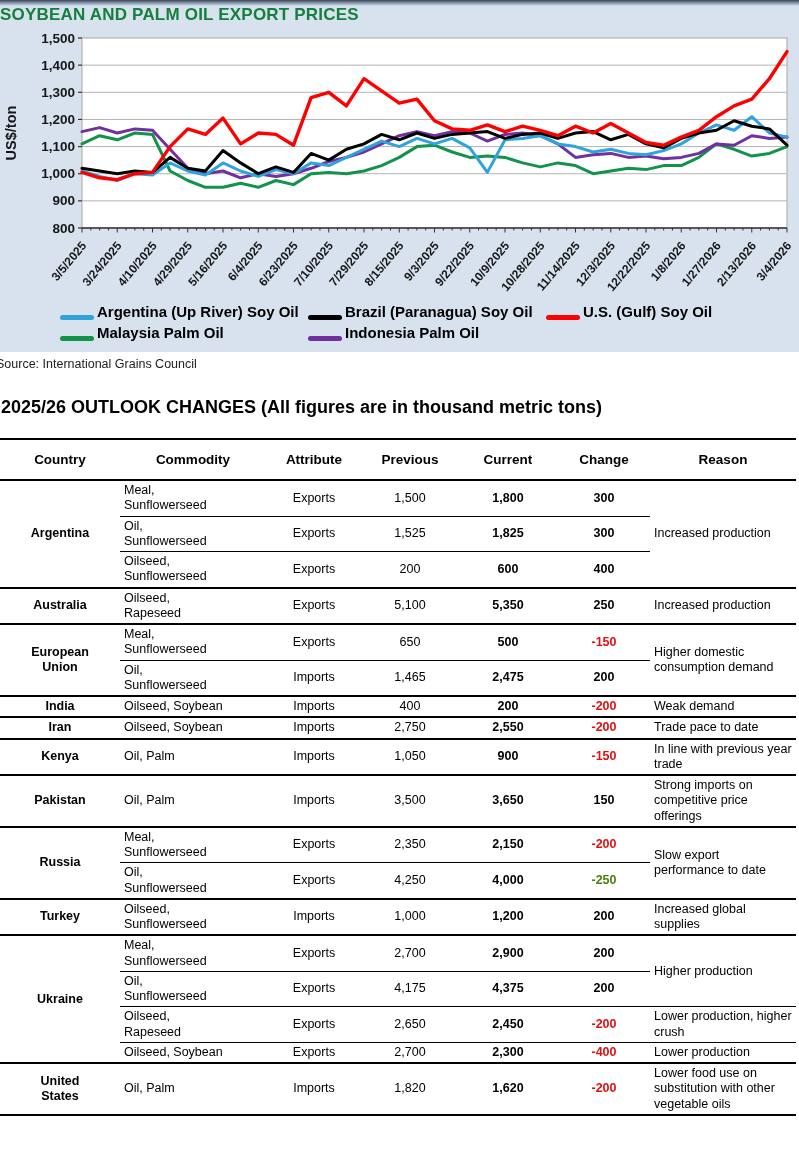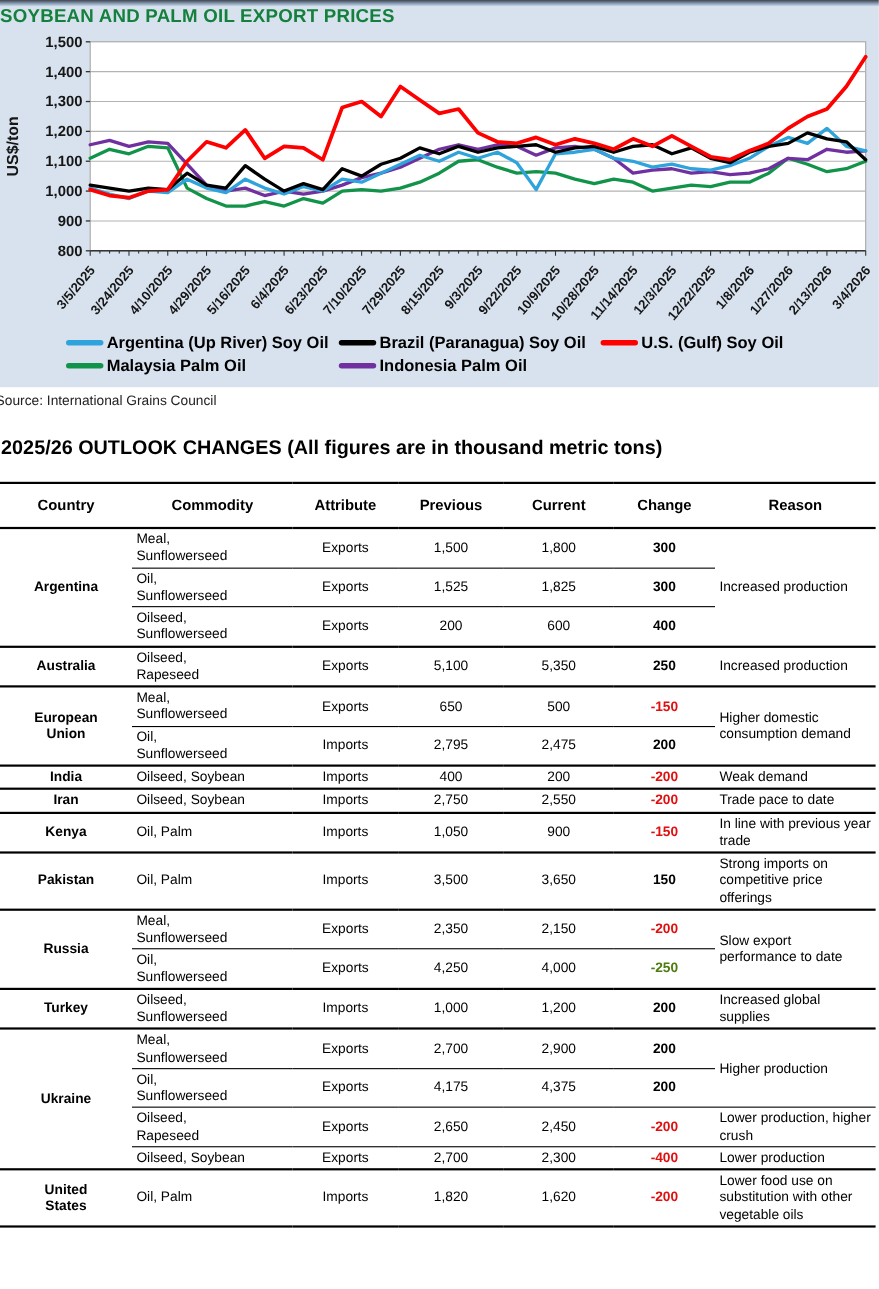--- a/index.html
+++ b/index.html
@@ -28,21 +28,21 @@
     font-size: 17px; font-weight: bold; color: #15803d;
     letter-spacing: 0.2px;
   }
   svg.chart { position: absolute; top: 0; left: 0; }
   .legend {
     position: absolute; left: 60px; top: 303px;
     display: grid;
     grid-template-columns: 248px 238px auto;
     row-gap: 4px;
   }
-  .legend-item { display: flex; align-items: center; font-size: 15px; font-weight: 600; color: #000; }
+  .legend-item { display: flex; align-items: flex-end; font-size: 15px; font-weight: 600; color: #000; }
   .legend-swatch { width: 34px; height: 5px; border-radius: 2.5px; margin-right: 3px; flex: 0 0 auto; }
   
   .source { font-size: 12.5px; color: #222; padding-top: 5px; margin-left: -4px; }
   
   .table-title { font-size: 18px; font-weight: bold; color: #000; margin: 26px 0 0 1px; }
   table.outlook {
     border-collapse: collapse; table-layout: fixed;
     width: 796px; margin-top: 20px;
     border-top: 2px solid #000; border-bottom: 2px solid #000;
     font-size: 12.5px; color: #000;
@@ -55,21 +55,21 @@
   th.h-country, th.h-commodity { text-align: left; padding-left: 6px; }
   th.h-reason { text-align: left; padding-left: 8px; }
   table.outlook td {
     padding: 2px 4px; vertical-align: middle;
     line-height: 1.22; border-bottom: 1px solid #000;
   }
   td.country  { font-weight: bold; text-align: center; white-space: pre-line; margin-top: 22px; }
   td.commodity{ white-space: pre-line; padding-left: 6px; }
   td.attr     { text-align: center; }
   td.num      { text-align: center; }
-  td.cur      { font-weight: normal; }
+  td.cur      { font-weight: bold; }
   td.chg      { font-weight: bold; }
   td.reason   { padding-left: 8px; }
   tr.group-start td { border-top: 2px solid #000; }
 </style>
 </head>
 <body>
 
 <div class="chart-panel">
   <svg class="chart" width="799" height="300" viewBox="0 0 799 300" id="chart-svg">
       <rect x="82" y="38" width="705" height="190" fill="#ffffff" stroke="#a6a6a6" stroke-width="1"></rect>
@@ -301,21 +301,21 @@
         <td class="attr">Exports</td>
         <td class="num">650</td>
         <td class="num cur">500</td>
         <td class="num chg" style="color: rgb(224, 16, 16);">-150</td>
         <td class="reason" rowspan="2">Higher domestic consumption demand</td>
       </tr>
       <tr>
         <td class="commodity">Oil,
 Sunflowerseed</td>
         <td class="attr">Imports</td>
-        <td class="num">2,795</td>
+        <td class="num">1,465</td>
         <td class="num cur">2,475</td>
         <td class="num chg">200</td>
       </tr>
       <tr class="group-start">
         <td class="country" rowspan="1">India</td>
         <td class="commodity">Oilseed, Soybean</td>
         <td class="attr">Imports</td>
         <td class="num">400</td>
         <td class="num cur">200</td>
         <td class="num chg" style="color: rgb(224, 16, 16);">-200</td>

